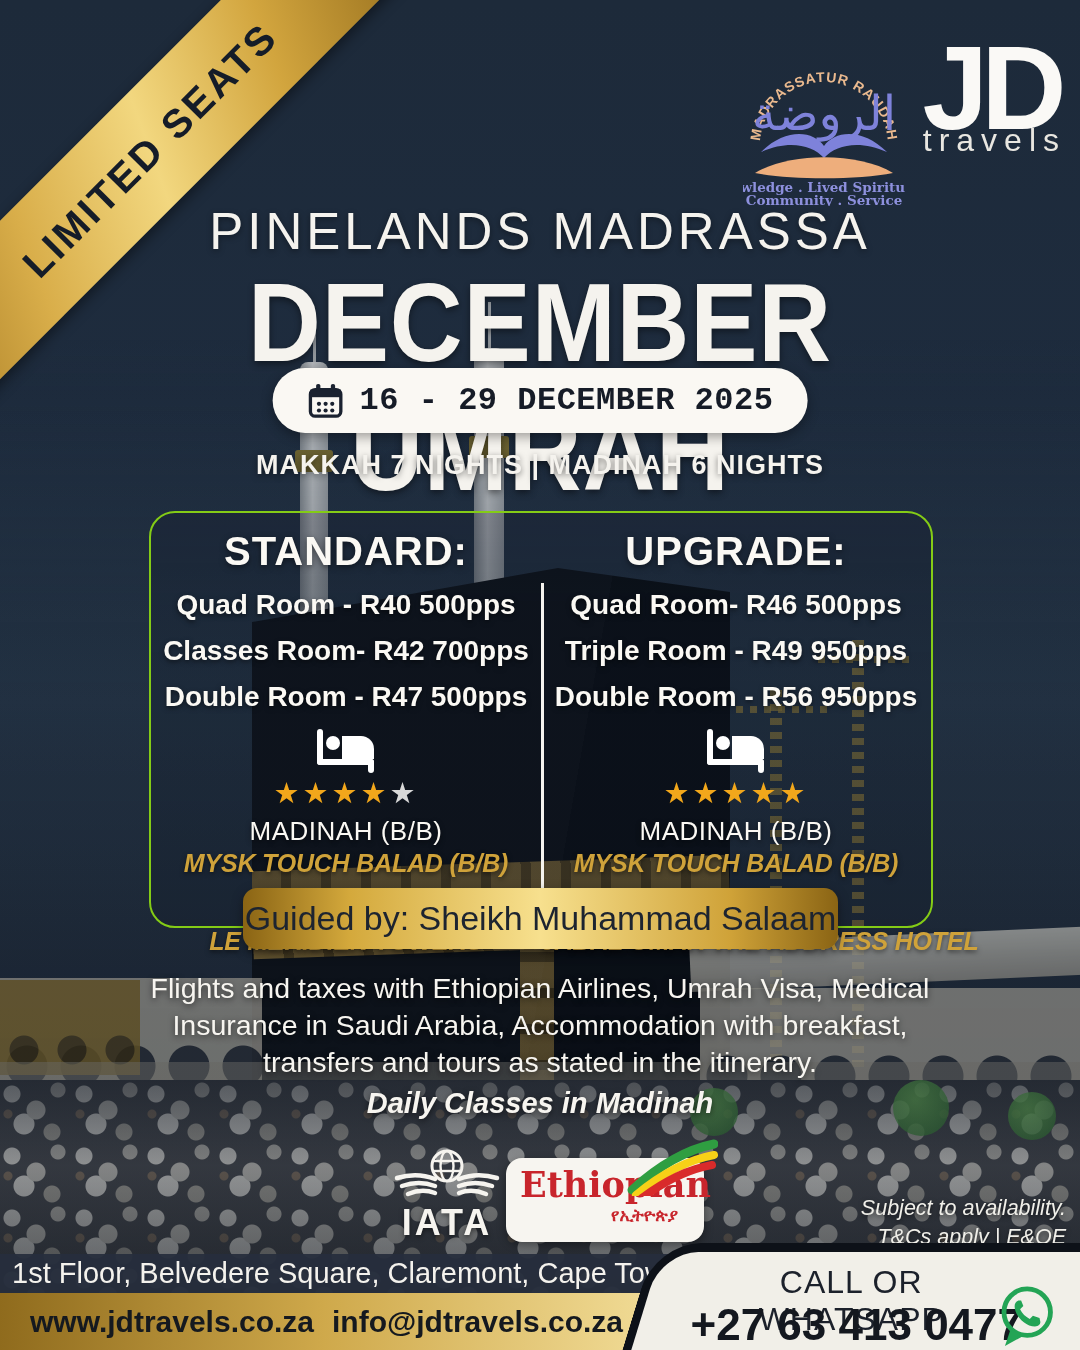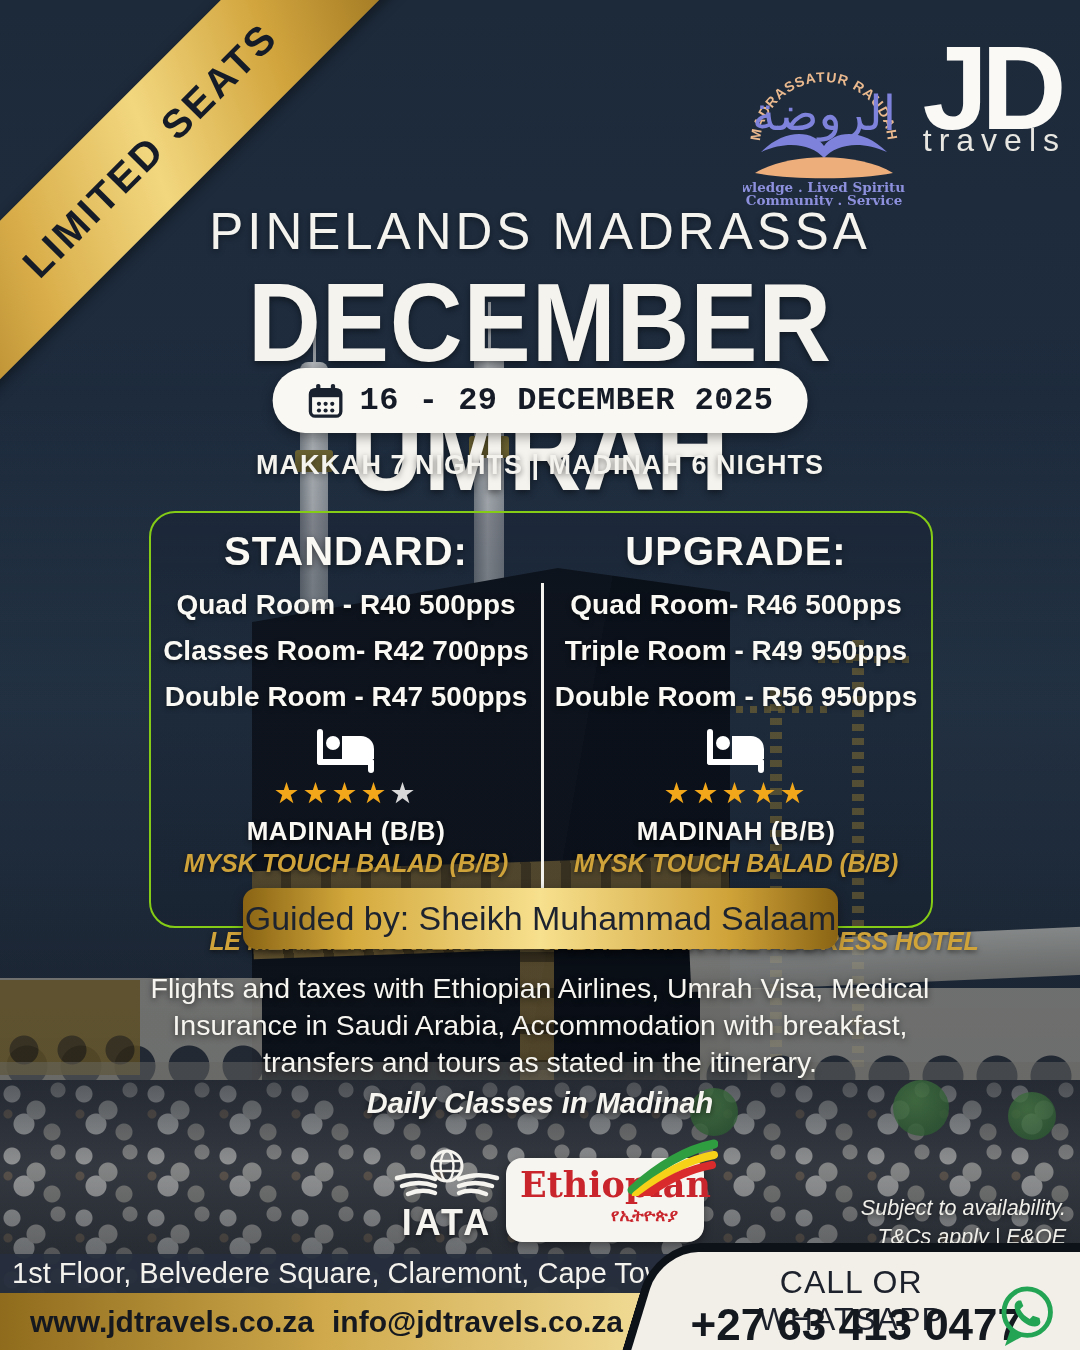--- a/index.html
+++ b/index.html
@@ -83,21 +83,21 @@
     display:flex;}
   .col{width:50%;text-align:center;padding-top:16px;color:#fbf9f4;}
   .divider{position:absolute;left:50%;top:70px;width:3px;height:318px;background:#f5f3ee;}
   .pkg-head{font-size:40px;font-weight:800;letter-spacing:1px;text-shadow:0 2px 6px rgba(0,0,0,.5);}
   .price{font-size:28px;font-weight:700;line-height:46px;text-shadow:0 2px 5px rgba(0,0,0,.55);white-space:nowrap;}
   .prices{margin-top:8px;}
   .bed{margin:6px auto 0;}
   .stars{font-size:29px;letter-spacing:3px;line-height:30px;margin-top:2px;}
   .star{color:#d9d9d9;}
   .star.on{color:#f2a71b;}
-  .city{font-size:26px;font-weight:700;margin-top:8px;letter-spacing:.5px;text-shadow:0 2px 5px rgba(0,0,0,.55);}
+  .city{font-size:26px;font-weight:400;margin-top:8px;letter-spacing:.5px;text-shadow:0 2px 5px rgba(0,0,0,.55);}
   .hotel{font-size:25px;font-weight:700;font-style:italic;color:#cfa23a;letter-spacing:-.2px;margin-top:2px;
     text-shadow:0 2px 5px rgba(0,0,0,.55);white-space:nowrap;}
   .city.mk{margin-top:16px;}
 
   
   .guide-banner{position:absolute;left:243px;top:888px;width:595px;height:61px;z-index:4;border-radius:14px;
     background:linear-gradient(90deg,#8a6414 0%,#d4a93c 18%,#f7e08e 50%,#cfa238 82%,#8a6414 100%);
     display:flex;align-items:center;justify-content:center;box-shadow:0 4px 12px rgba(0,0,0,.4);}
   .guide-banner span{color:#1d2430;font-size:34px;font-weight:400;}
 

